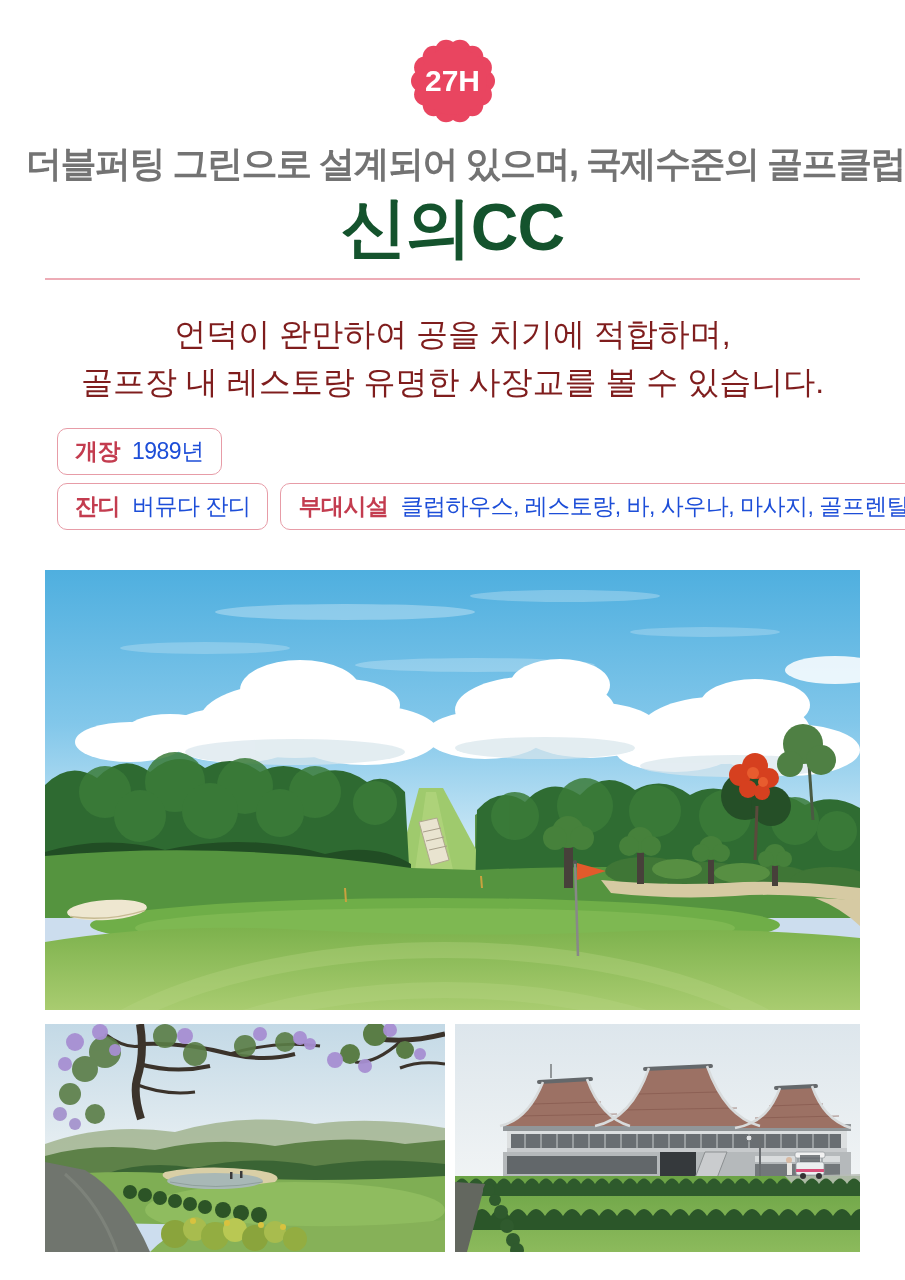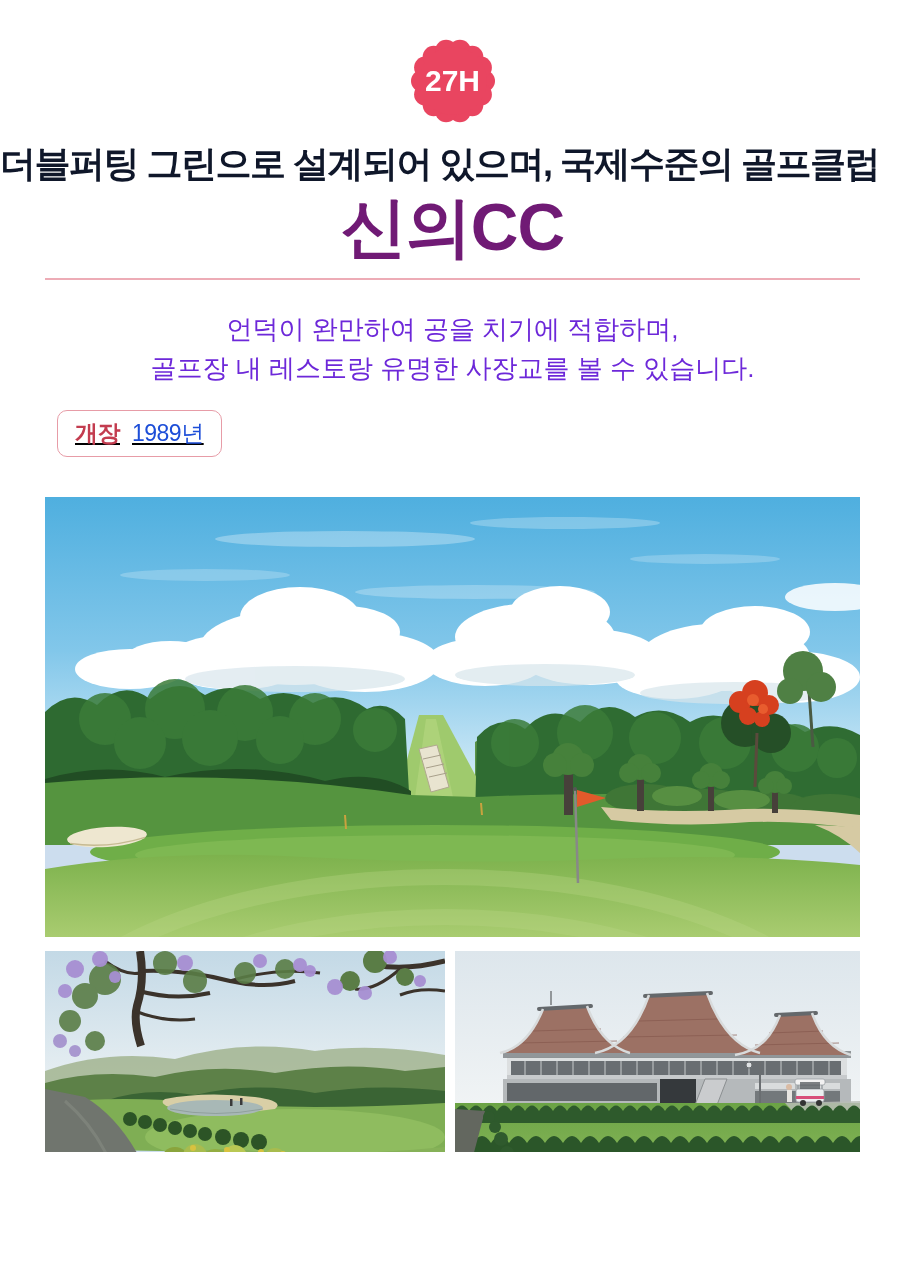--- a/index.html
+++ b/index.html
@@ -1,70 +1,70 @@
 <!DOCTYPE html>
 <html><head>
 <meta charset="utf-8">
 <style>
   html,body{margin:0;padding:0;background:#ffffff;}
   .page{
     position:relative;
-    width:905px;height:1152px;
+    width:905px;height:1280px;
     margin:0 auto;
     background:#ffffff;
     font-family:"Liberation Sans", sans-serif;
     overflow:hidden;
   }
   
   .badge{
     position:relative;
     width:86px;height:86px;
     margin:38px auto 0;
   }
   .badge svg{display:block;width:86px;height:86px;}
   .badge-text{
     position:absolute;left:0;top:0;width:86px;height:86px;
     display:flex;align-items:center;justify-content:center;
     color:#ffffff;font-size:30px;font-weight:bold;letter-spacing:0;
   }
   
   .subtitle{
     margin-top:16px;
-    text-align:left;
+    text-align:right;
     font-size:36px;font-weight:bold;
     letter-spacing:-1.5px;
-    color:#0f172a;
+    color:#737373;
   }
   .title{
     margin:2px 0 0;
     text-align:center;
     font-size:66px;font-weight:800;
     letter-spacing:-1px;
-    color:#701a75;
+    color:#14532d;
     line-height:1.1;
   }
   .divider{
     width:815px;height:2px;
     margin:14px auto 0;
     background:#edacb6;
   }
   .desc{
     margin:30px 0 0;
     text-align:center;
-    font-size:26px;
-    color:#6d28d9;
+    font-size:32px;
+    color:#7f1d1d;
     line-height:1.5;
   }
   
   .pills{
     width:815px;margin:22px auto 0;
     display:flex;flex-direction:column;gap:8px;
     padding-left:12px;box-sizing:border-box;
   }
-  .pill-row{display:flex;gap:12px;text-decoration:underline;}
+  .pill-row{display:flex;gap:12px;}
   .pill{
     display:inline-flex;align-items:baseline;gap:12px;
     border:1.5px solid #e79ca7;border-radius:10px;
     padding:7px 17px;
     background:#ffffff;
     font-size:23px;
     white-space:nowrap;
   }
   .pill-label{font-weight:bold;color:#c33c4f;letter-spacing:-0.5px;}
   .pill-value{color:#1d4ed8;letter-spacing:-0.5px;}
@@ -111,20 +111,30 @@
   <p class="desc">
     <span>언덕이 완만하여 공을 치기에 적합하며,</span><br>
     <span>골프장 내 레스토랑 유명한 사장교를 볼 수 있습니다.</span>
   </p>
 
   <div class="pills">
     <div class="pill-row">
       <div class="pill">
         <span class="pill-label">개장</span>
         <span class="pill-value">1989년</span>
+      </div>
+    </div>
+    <div class="pill-row">
+      <div class="pill">
+        <span class="pill-label">잔디</span>
+        <span class="pill-value">버뮤다 잔디</span>
+      </div>
+      <div class="pill">
+        <span class="pill-label">부대시설</span>
+        <span class="pill-value">클럽하우스, 레스토랑, 바, 사우나, 마사지, 골프렌탈</span>
       </div>
     </div>
   </div>
 
   <div class="photo photo-main">
     <svg viewBox="0 0 815 440" width="815" height="440">
       <defs>
         <linearGradient id="sky" x1="0" y1="0" x2="0" y2="1">
           <stop offset="0" stop-color="#4fafdf"></stop>
           <stop offset="0.55" stop-color="#82c7ea"></stop>

